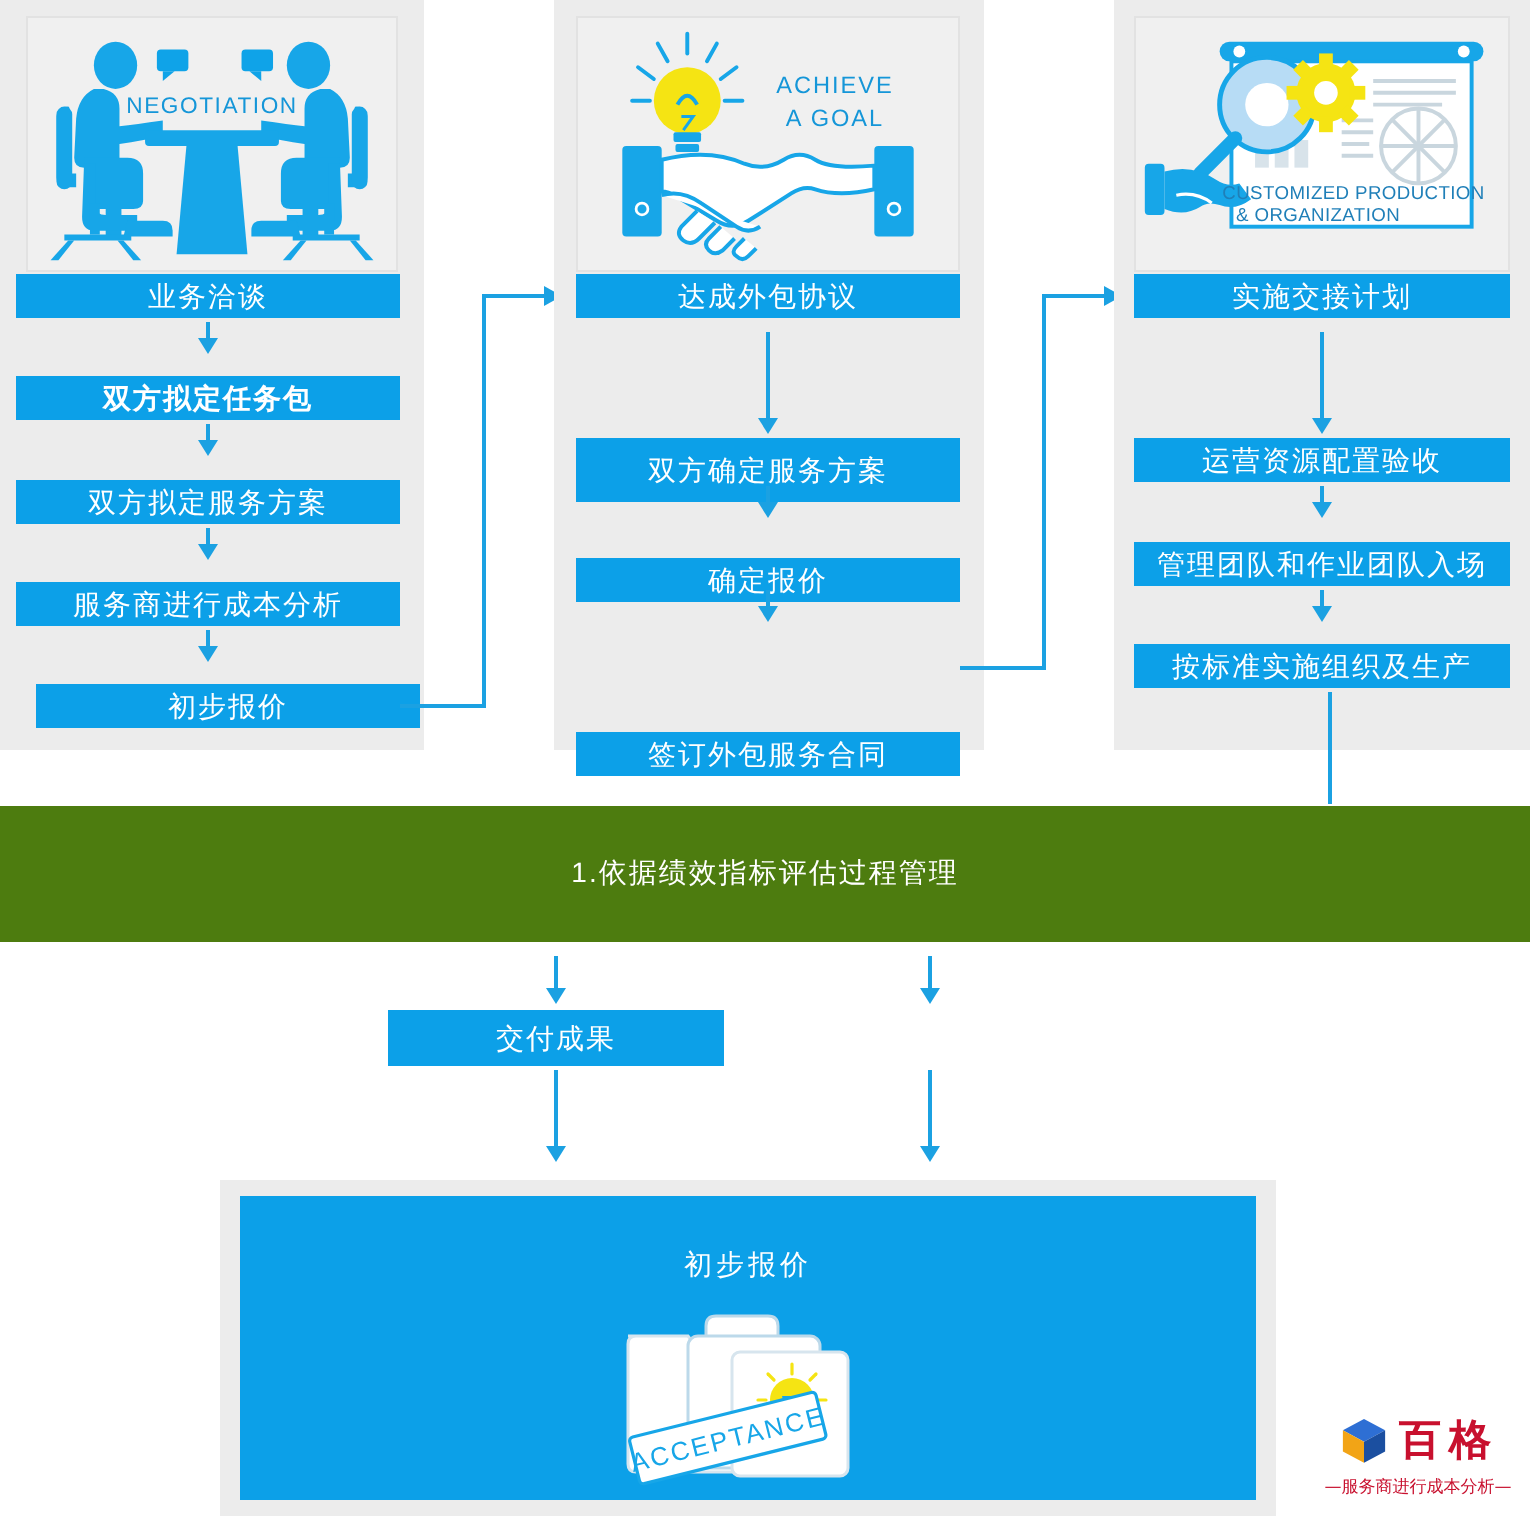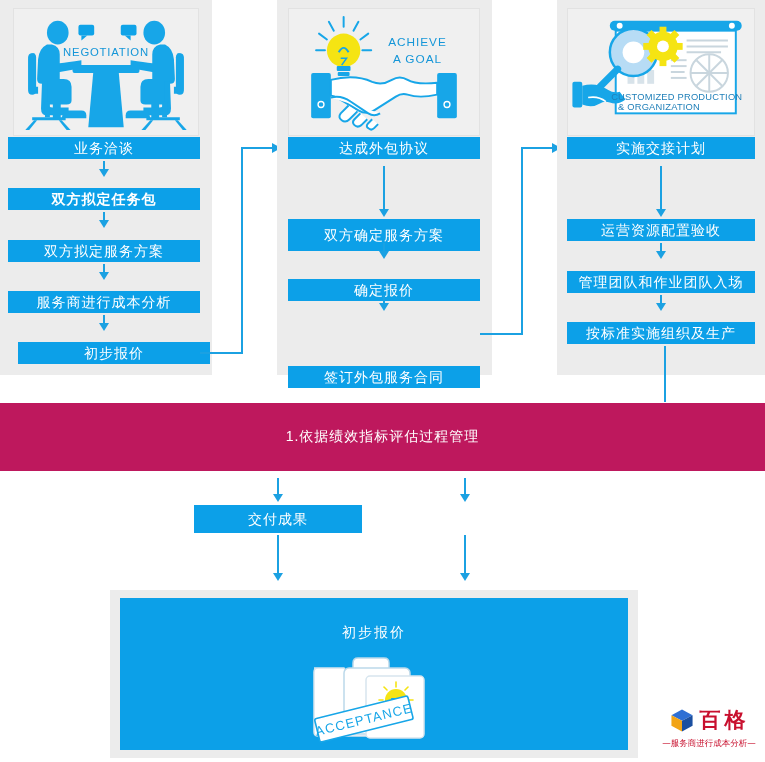--- a/index.html
+++ b/index.html
@@ -40,21 +40,21 @@
     display: flex;
     align-items: center;
     justify-content: center;
     box-sizing: border-box;
     text-align: center;
     line-height: 1.2;
     white-space: nowrap;
   }
   .band {
     position: absolute;
-    background: #be185d;
+    background: #4d7c0f;
     color: #ffffff;
     box-sizing: border-box;
   }
   .band-text {
     position: absolute;
     left: 0;
     right: 0;
     top: 50%;
     transform: translateY(-50%);
     text-align: center;

